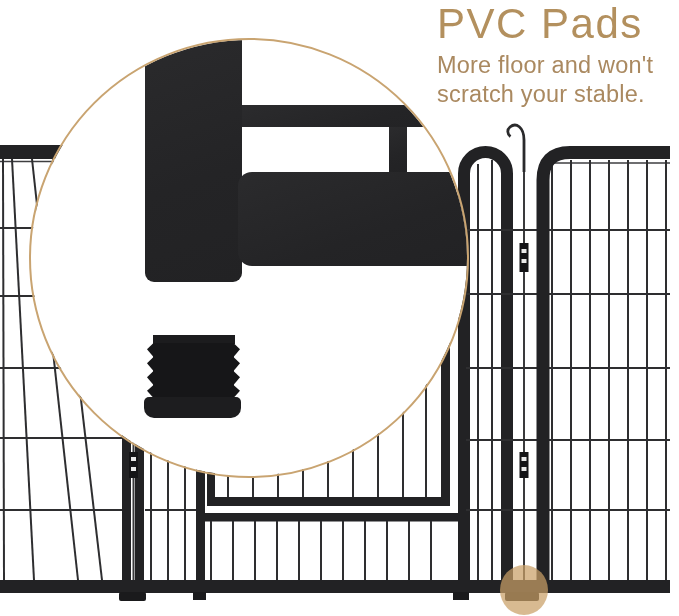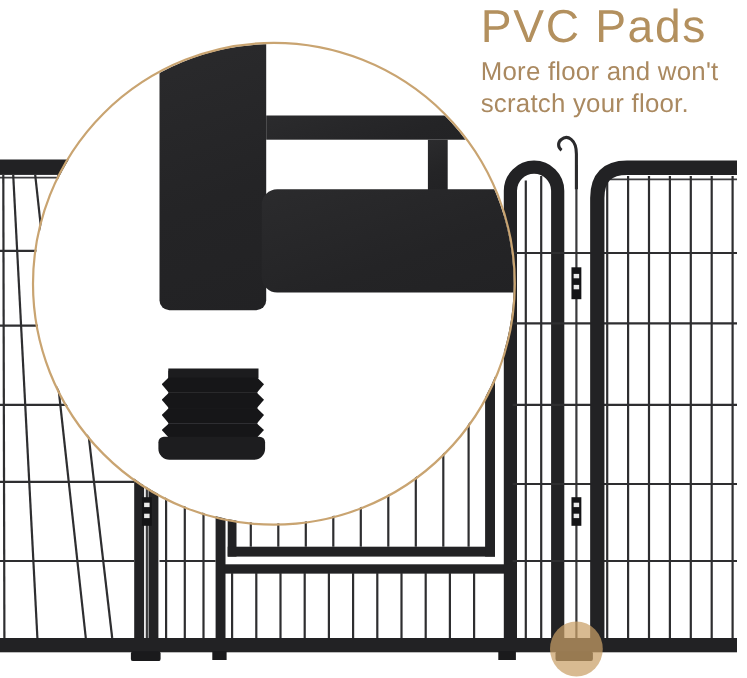--- a/index.html
+++ b/index.html
@@ -181,17 +181,17 @@
     </div>
   </div>
   <div class="zoom-ring"></div>
 
   <div class="highlight-dot"></div>
 
   <div class="callout-text">
     <div class="callout-title">PVC Pads</div>
     <div class="callout-subtitle">
       <div>More floor and won't</div>
-      <div>scratch your floor.</div>
+      <div>scratch your stable.</div>
     </div>
   </div>
 
 </div>
 
 </body></html>

